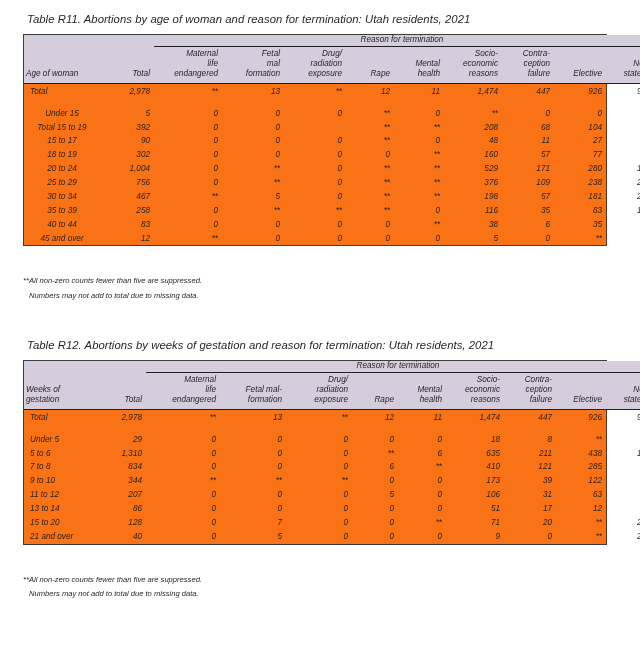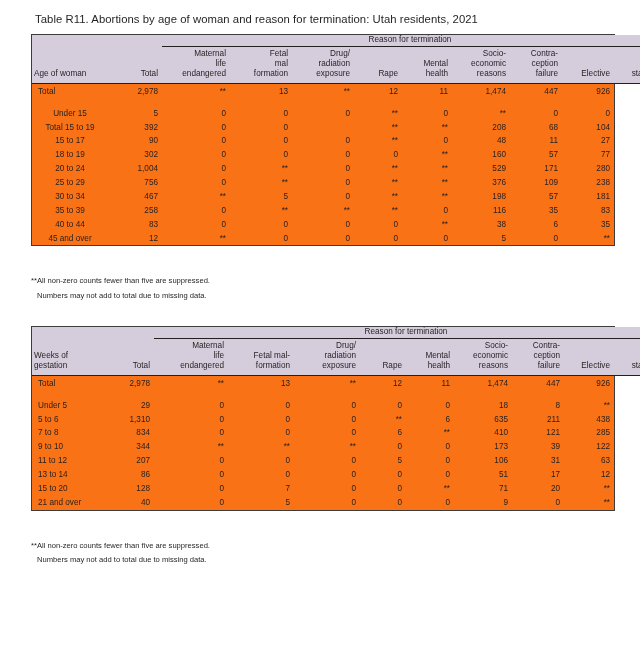--- a/index.html
+++ b/index.html
@@ -16,21 +16,21 @@
     overflow: hidden;
   }
   .page {
     width: 640px;
     height: 649px;
     position: relative;
     box-sizing: border-box;
     padding: 0;
   }
 
-  .table-block { position: absolute; left: 8px; width: 624px; }
+  .table-block { position: absolute; left: 0; width: 624px; font-style: italic; }
   #block-r11 { top: 0px; }
   #block-r12 { top: 326px; }
 
   .tbl-title {
     font-size: 11.3px;
     color: #231f20;
     padding: 13px 0 9px 27px;
     letter-spacing: 0.005em;
     white-space: nowrap;
   }
@@ -333,20 +333,21 @@
           </tbody>
       </table>
     </div>
     <div class="notes">
         <div class="note">**All non-zero counts fewer than five are suppressed.</div>
         <div class="note indent">Numbers may not add to total due to missing data.</div>
       </div>
   </div>
 
   <div class="table-block" id="block-r12">
+    <div class="tbl-title">Table R12. Abortions by weeks of gestation and reason for termination: Utah residents, 2021</div>
     <div class="tbl-frame">
       <table class="data">
         <colgroup>
           <col style="width:74px">
             <col style="width:48px">
             <col style="width:74px">
           <col style="width:66px">
             <col style="width:66px">
             <col style="width:46px">
           <col style="width:48px">

